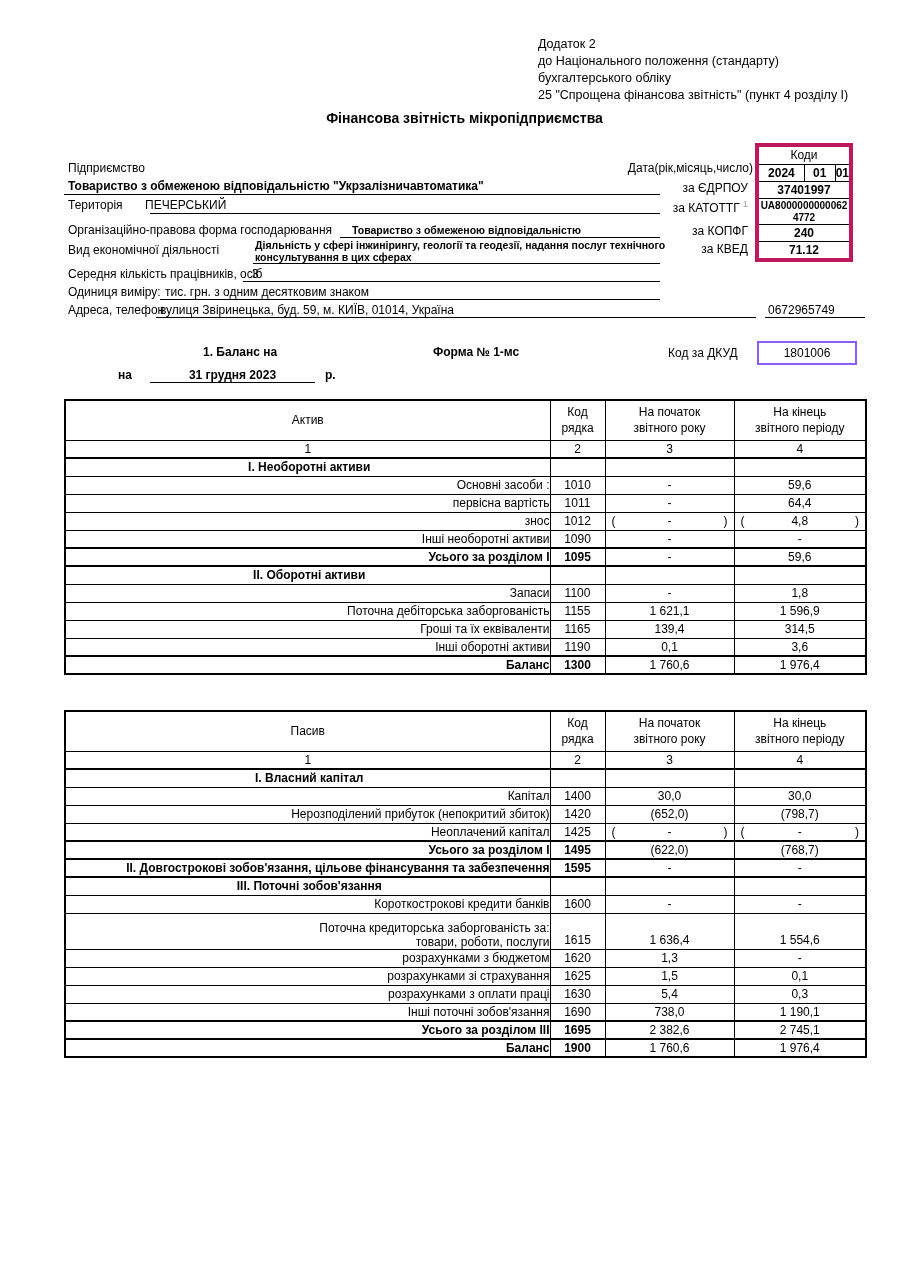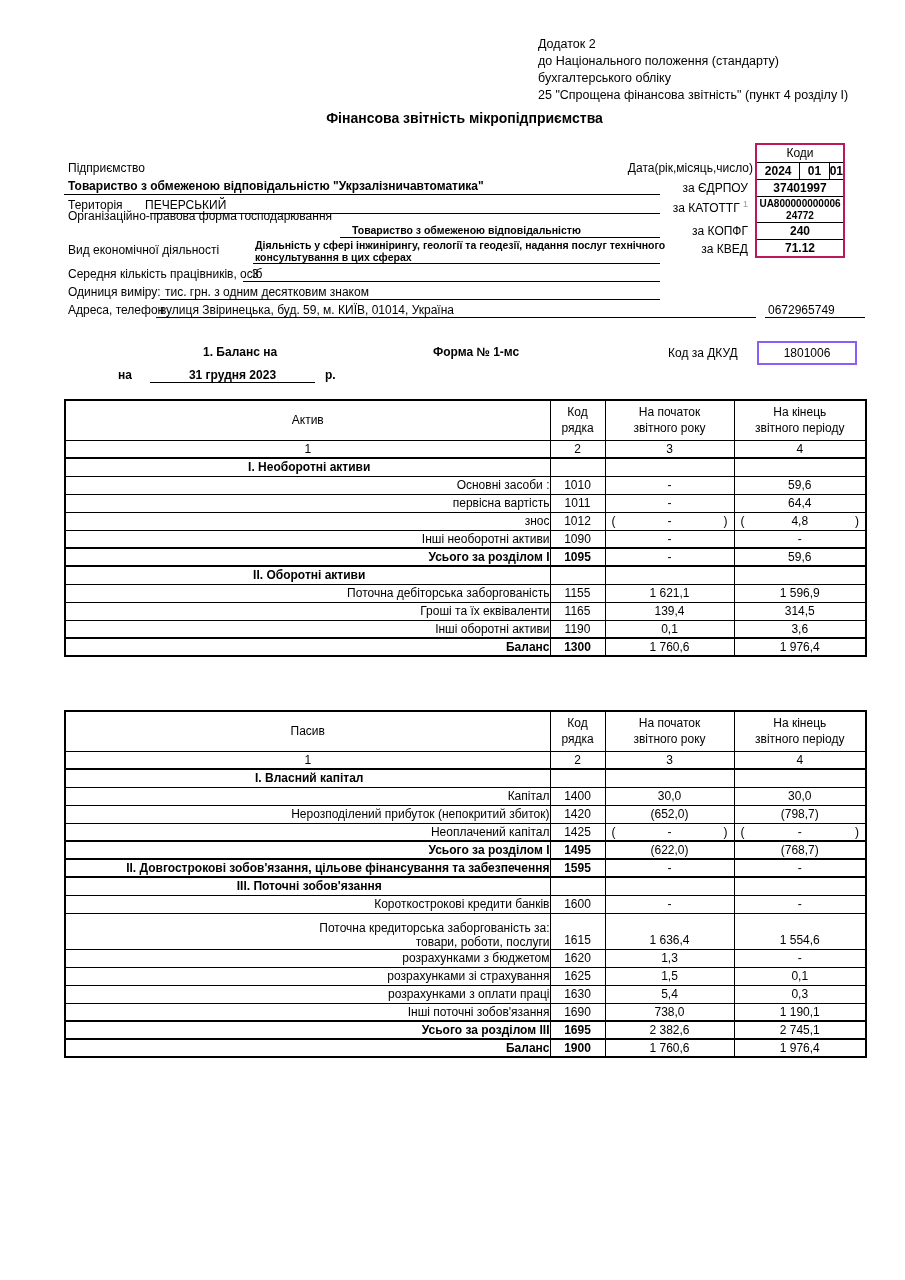--- a/index.html
+++ b/index.html
@@ -12,21 +12,21 @@
   .abs { position:absolute; white-space:nowrap; }
   .b { font-weight:bold; }
   .appendix { position:absolute; left:538px; top:36px; width:350px; font-size:12.5px; line-height:17px; }
   .doc-title { position:absolute; left:64px; top:110px; width:801px; text-align:center; font-size:14px; font-weight:bold; }
 
   
   .rlab { position:absolute; left:600px; width:148px; text-align:right; white-space:nowrap; }
   .sup1 { color:#9a9a9a; font-size:9px; vertical-align:super; }
 
   
-  .codes { position:absolute; left:755px; top:143px; width:90px; border:2px solid #be185d; }
+  .codes { position:absolute; left:755px; top:143px; width:98px; border:4px solid #be185d; }
   .c-row { border-top:1px solid #000; text-align:center; height:17px; line-height:16px; overflow:hidden; }
   .c-row:first-child { border-top:none; }
   .c-date { display:flex; }
   .c-date span { display:block; line-height:16px; font-weight:bold; }
   .c-date span:nth-child(1){ width:45px; }
   .c-date span:nth-child(2){ width:31px; border-left:1px solid #000; }
   .c-date span:nth-child(3){ flex:1; border-left:1px solid #000; }
   .c-val { font-weight:bold;text-align:center; }
   .c-kat { height:26px; font-size:10px; line-height:12px; word-break:break-all; padding:1px 1px; }
 
@@ -83,21 +83,21 @@
 
 <div class="abs b" style="left:68px;top:179px">Товариство з обмеженою відповідальністю "Укрзалізничавтоматика"</div>
 <div class="rlab" style="top:181px">за ЄДРПОУ</div>
 <div class="ul" style="left:64px;top:194px;width:596px"></div>
 
 <div class="abs" style="left:68px;top:198px">Територія</div>
 <div class="abs" style="left:145px;top:198px">ПЕЧЕРСЬКИЙ</div>
 <div class="rlab" style="top:199px"><span>за КАТОТТГ</span> <span class="sup1">1</span></div>
 <div class="ul" style="left:150px;top:213px;width:510px"></div>
 
-<div class="abs" style="left:68px;top:209px">Організаційно-правова форма господарювання</div>
+<div class="abs" style="left:68px;top:223px">Організаційно-правова форма господарювання</div>
 <div class="abs small-val" style="left:352px;top:224px">Товариство з обмеженою відповідальністю</div>
 <div class="rlab" style="top:224px">за КОПФГ</div>
 <div class="ul" style="left:340px;top:237px;width:320px"></div>
 
 <div class="abs" style="left:68px;top:243px">Вид економічної діяльності</div>
 <div class="abs small-val" style="left:255px;top:239px;width:415px">Діяльність у сфері інжинірингу, геології та геодезії, надання послуг технічного консультування в цих сферах</div>
 <div class="rlab" style="top:242px">за КВЕД</div>
 <div class="ul" style="left:253px;top:263px;width:407px"></div>
 
 <div class="abs" style="left:68px;top:267px">Середня кількість працівників, осіб</div>
@@ -193,20 +193,26 @@
         <td class="lab">Усього за розділом I</td>
         <td class="code">1095</td>
         <td class="val">-</td>
         <td class="val">59,6</td>
       </tr>
       <tr class="section">
         <td class="lab">II. Оборотні активи</td>
         <td class="code"></td>
         <td class="val"></td>
         <td class="val"></td>
+      </tr>
+      <tr class="row">
+        <td class="lab">Запаси</td>
+        <td class="code">1100</td>
+        <td class="val">-</td>
+        <td class="val">1,8</td>
       </tr>
       <tr class="row">
         <td class="lab">Поточна дебіторська заборгованість</td>
         <td class="code">1155</td>
         <td class="val">1 621,1</td>
         <td class="val">1 596,9</td>
       </tr>
       <tr class="row">
         <td class="lab">Гроші та їх еквіваленти</td>
         <td class="code">1165</td>

